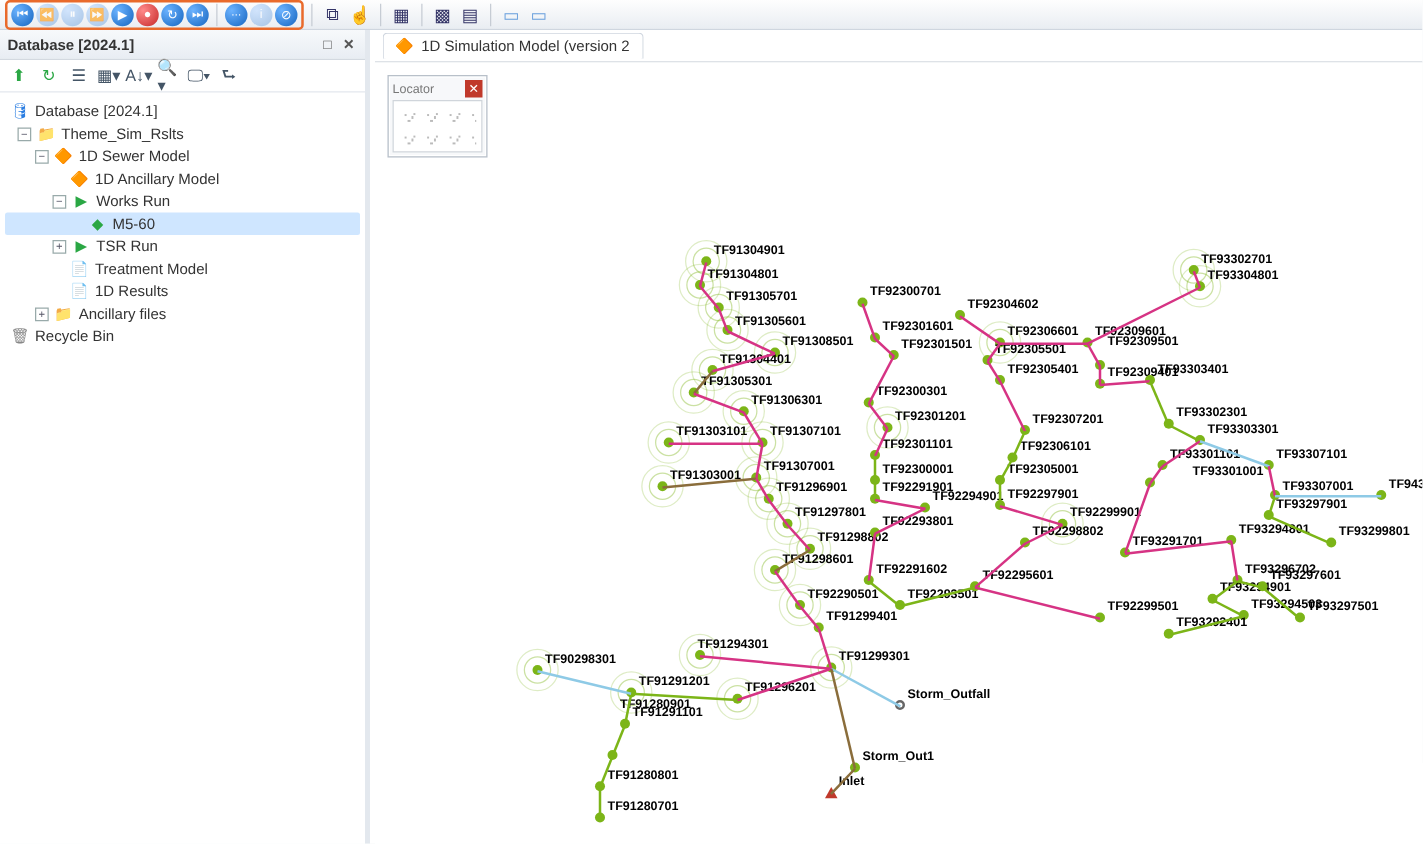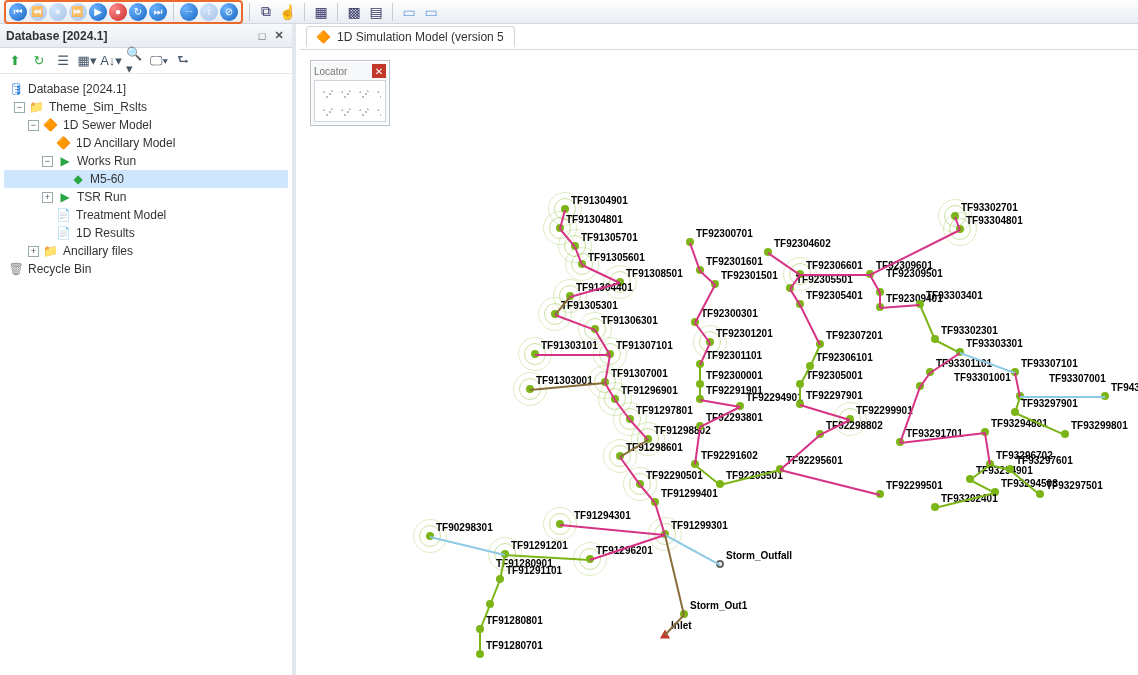--- a/index.html
+++ b/index.html
@@ -213,21 +213,21 @@
         <span class="ticon bin-ic">🗑</span>
         <span>Recycle Bin</span>
       </div>
     </div>
   </div>
 
   <div class="right">
     <div class="doc-tab">
       <div class="tab">
         <span class="ticon sim-ic">🔶</span>
-        <span>1D Simulation Model (version 5</span>
+        <span>1D Simulation Model (version 2</span>
       </div>
     </div>
 
     <div class="canvas" id="net-canvas">
       <div class="locator">
         <div class="locator-head">
           <span>Locator</span>
           <span class="locator-close">✕</span>
         </div>
         <div class="locator-mini"></div>
@@ -262,21 +262,21 @@
         <div class="nlabel" style="left: 330px; top: 369px;">TF91297801</div>
         <div class="node ripple" style="left: 348px; top: 389px;"></div>
         <div class="nlabel" style="left: 348px; top: 389px;">TF91298802</div>
         <div class="node ripple" style="left: 320px; top: 406px;"></div>
         <div class="nlabel" style="left: 320px; top: 406px;">TF91298601</div>
         <div class="node ripple" style="left: 340px; top: 434px;"></div>
         <div class="nlabel" style="left: 340px; top: 434px;">TF92290501</div>
         <div class="node" style="left: 355px; top: 452px;"></div>
         <div class="nlabel" style="left: 355px; top: 452px;">TF91299401</div>
         <div class="node ripple" style="left: 260px; top: 474px;"></div>
-        <div class="nlabel" style="left: 268px; top: 474px;">TF91294301</div>
+        <div class="nlabel" style="left: 252px; top: 474px;">TF91294301</div>
         <div class="node ripple" style="left: 365px; top: 484px;"></div>
         <div class="nlabel" style="left: 365px; top: 484px;">TF91299301</div>
         <div class="node ripple" style="left: 205px; top: 504px;"></div>
         <div class="nlabel" style="left: 205px; top: 504px;">TF91291201</div>
         <div class="node ripple" style="left: 290px; top: 509px;"></div>
         <div class="nlabel" style="left: 290px; top: 509px;">TF91296201</div>
         <div class="node" style="left: 200px; top: 529px;"></div>
         <div class="nlabel" style="left: 200px; top: 529px;">TF91291101</div>
         <div class="node" style="left: 190px; top: 554px;"></div>
         <div class="nlabel" style="left: 190px; top: 522px;">TF91280901</div>
@@ -362,21 +362,21 @@
         <div class="nlabel" style="left: 690px; top: 414px;">TF93296702</div>
         <div class="node" style="left: 670px; top: 429px;"></div>
         <div class="nlabel" style="left: 670px; top: 429px;">TF93294901</div>
         <div class="node" style="left: 695px; top: 442px;"></div>
         <div class="nlabel" style="left: 695px; top: 442px;">TF93294503</div>
         <div class="node" style="left: 635px; top: 457px;"></div>
         <div class="nlabel" style="left: 635px; top: 457px;">TF93292401</div>
         <div class="node" style="left: 715px; top: 322px;"></div>
         <div class="nlabel" style="left: 715px; top: 322px;">TF93307101</div>
         <div class="node" style="left: 720px; top: 346px;"></div>
-        <div class="nlabel" style="left: 720px; top: 337px; margin-left: 23px;">TF93307001</div>
+        <div class="nlabel" style="left: 720px; top: 348px;">TF93307001</div>
         <div class="node" style="left: 715px; top: 362px;"></div>
         <div class="nlabel" style="left: 715px; top: 362px;">TF93297901</div>
         <div class="node" style="left: 765px; top: 384px;"></div>
         <div class="nlabel" style="left: 765px; top: 384px;">TF93299801</div>
         <div class="node" style="left: 710px; top: 419px;"></div>
         <div class="nlabel" style="left: 710px; top: 419px;">TF93297601</div>
         <div class="node" style="left: 740px; top: 444px;"></div>
         <div class="nlabel" style="left: 740px; top: 444px;">TF93297501</div>
         <div class="node" style="left: 805px; top: 346px;"></div>
         <div class="nlabel" style="left: 805px; top: 346px;">TF94301001</div>

